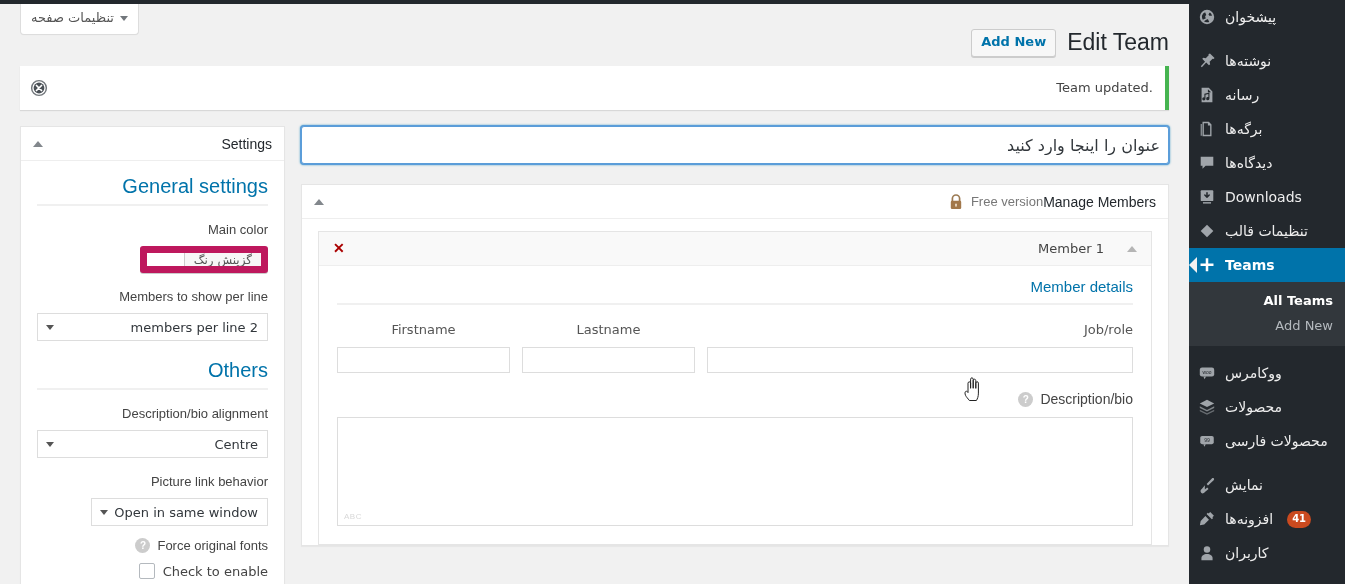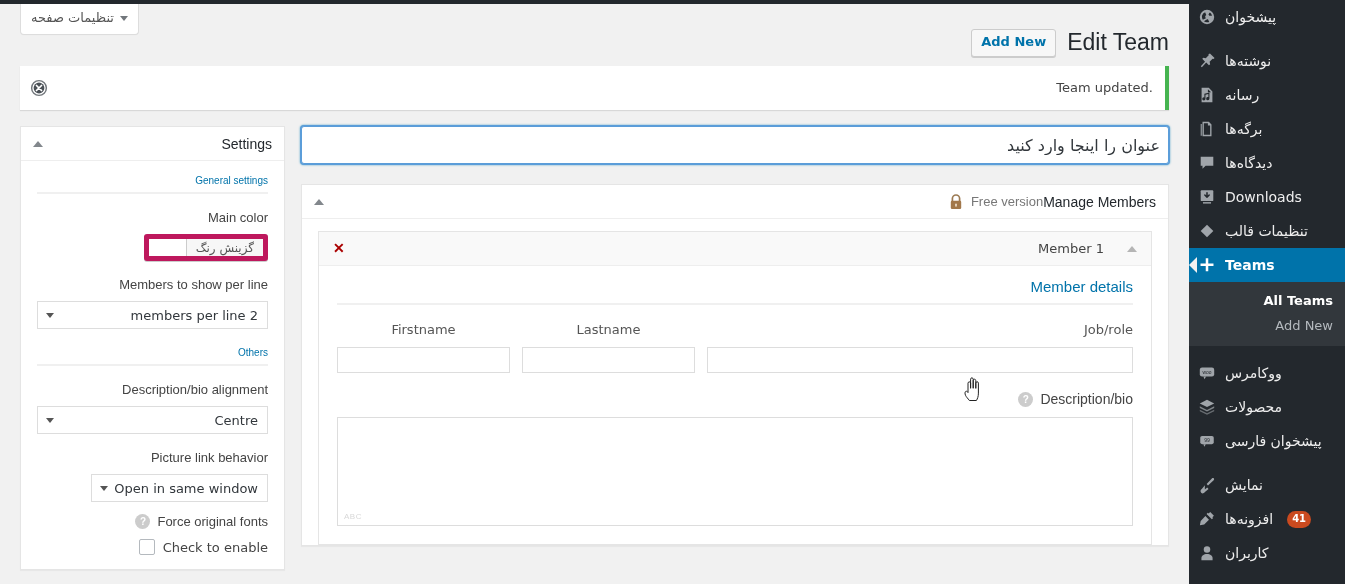--- a/index.html
+++ b/index.html
@@ -328,21 +328,21 @@
     border-bottom: 1px solid #eee;
   }
   .side-title { font-size: 14px; color: #23282d; font-family: "Liberation Sans", sans-serif; }
   .side-body { padding: 10px 16px 14px 16px; }
   .side-tabrow {
     display: flex; justify-content: flex-start;
     border-bottom: 2px solid #f0f0f0;
     padding-bottom: 6px;
     margin-top: 4px;
   }
-  .side-tab { color: #0073aa; font-size: 10px; cursor: pointer; font-family: "Liberation Sans", sans-serif; }
+  .side-tab { color: #0073aa; font-size: 20px; cursor: pointer; font-family: "Liberation Sans", sans-serif; }
   .side-group { margin-top: 16px; }
   .side-group.tight { margin-top: 12px; }
   .side-label {
     font-size: 13px; color: #444; text-align: right;
     margin-bottom: 9px;
     font-family: "Liberation Sans", sans-serif;
   }
   .side-label.withhelp {
     display: flex; align-items: center; justify-content: flex-start;
     gap: 7px; margin-bottom: 10px;
@@ -366,21 +366,21 @@
     width: 0; height: 0;
     border-left: 4px solid transparent;
     border-right: 4px solid transparent;
     border-top: 5px solid #555;
   }
   .colorpick {
     display: flex; justify-content: flex-start;
   }
   .cp-wrap {
     display: flex; align-items: stretch;
-    border: 5px solid #be185d; background: #f7f7f7;
+    border: 7px solid #be185d; background: #f7f7f7;
     border-radius: 3px; overflow: hidden;
     box-shadow: 0 1px 0 #ccc;
     height: 27px;
   }
   .cp-btn {
     display: flex; align-items: center;
     padding: 0 9px;
     font-size: 12px; color: #555;
     cursor: pointer;
     background: #f7f7f7;
@@ -682,21 +682,21 @@
       <span class="menu-ico">
         <svg width="18" height="18" viewBox="0 0 20 20">
             <path fill="currentColor" d="M10 2 18 6l-8 4-8-4z"></path>
             <path fill="currentColor" opacity=".75" d="M2 9.2 10 13.2 18 9.2v1.8l-8 4-8-4z"></path>
             <path fill="currentColor" opacity=".55" d="M2 13 10 17 18 13v1.6l-8 4-8-4z"></path>
           </svg>
       </span>
     </div>
 
     <div class="menu-top">
-      <span class="mlabel">پیشخوان فارسی</span>
+      <span class="mlabel">محصولات فارسی</span>
       <span class="menu-ico">
         <svg width="18" height="18" viewBox="0 0 20 20">
             <rect x="2.5" y="4.5" width="15" height="9" rx="2" fill="currentColor"></rect>
             <path d="M6 13.5l1 2.8 1.7-2.8z" fill="currentColor"></path>
             <text x="10" y="11" font-size="5.6" text-anchor="middle" fill="#23282d" font-family="Liberation Sans">99</text>
           </svg>
       </span>
     </div>
 
     <div class="menu-sep"></div>

